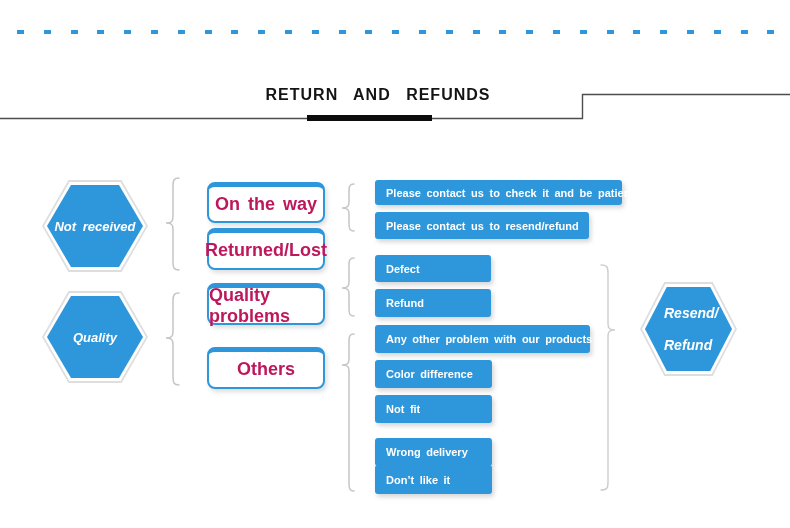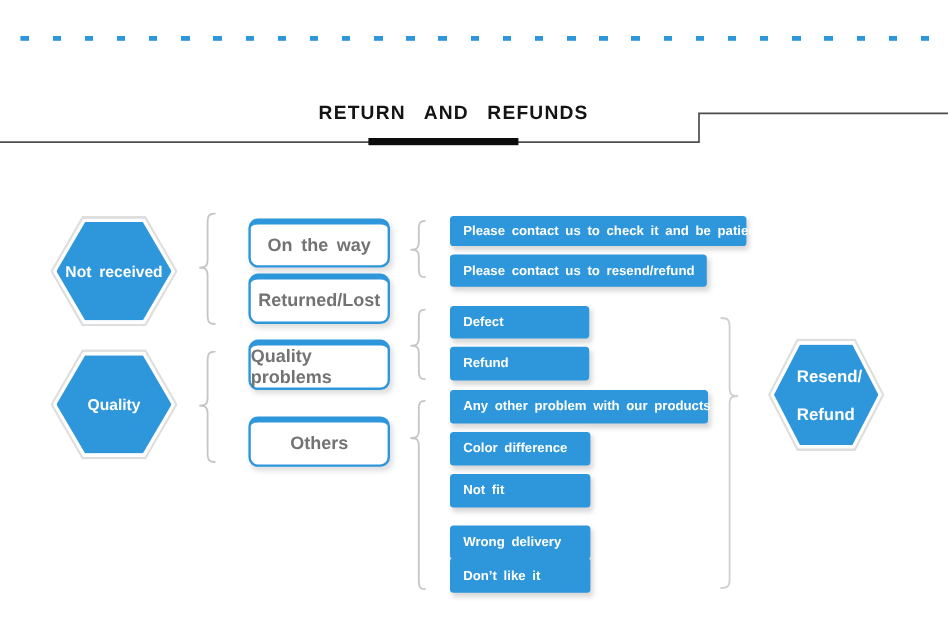--- a/index.html
+++ b/index.html
@@ -23,32 +23,32 @@
   .hex{position:absolute;}
   .hex .l1,.hex .l2,.hex .l3{
     position:absolute;
     clip-path:polygon(25% 0,75% 0,100% 50%,75% 100%,25% 100%,0 50%);
   }
   .hex .l1{inset:0;background:#dedede;}
   .hex .l2{inset:2px;background:#ffffff;}
   .hex .l3{
     inset:5px;background:#2e96db;color:#fff;
     display:flex;align-items:center;justify-content:center;
-    font-size:13px;font-weight:bold;word-spacing:3px;text-align:center;
+    font-size:13px;font-weight:bold;word-spacing:3px;text-align:center;font-style:italic;
   }
   .hex.result .l3{
     flex-direction:column;align-items:flex-start;justify-content:center;
     padding-left:19px;box-sizing:border-box;font-size:14px;line-height:32px;
   }
   
   .cat{
     position:absolute;box-sizing:border-box;background:#fff;
     border:2px solid #2e96db;border-top-width:5px;border-radius:8px;
-    color:#737373;display:flex;align-items:center;justify-content:center;
-    font-size:15px;font-weight:bold;word-spacing:3px;
+    color:#be185d;display:flex;align-items:center;justify-content:center;
+    font-size:18px;font-weight:bold;word-spacing:3px;
     box-shadow:2px 3px 4px rgba(110,110,110,.22);
   }
   
   .act{
     position:absolute;box-sizing:border-box;background:#2e96db;color:#fff;
     display:flex;align-items:center;border-radius:3px;
     font-size:11px;font-weight:bold;word-spacing:2.5px;white-space:nowrap;
     padding-left:11px;box-shadow:2px 3px 4px rgba(110,110,110,.28);
   }
   .brace{position:absolute;}

